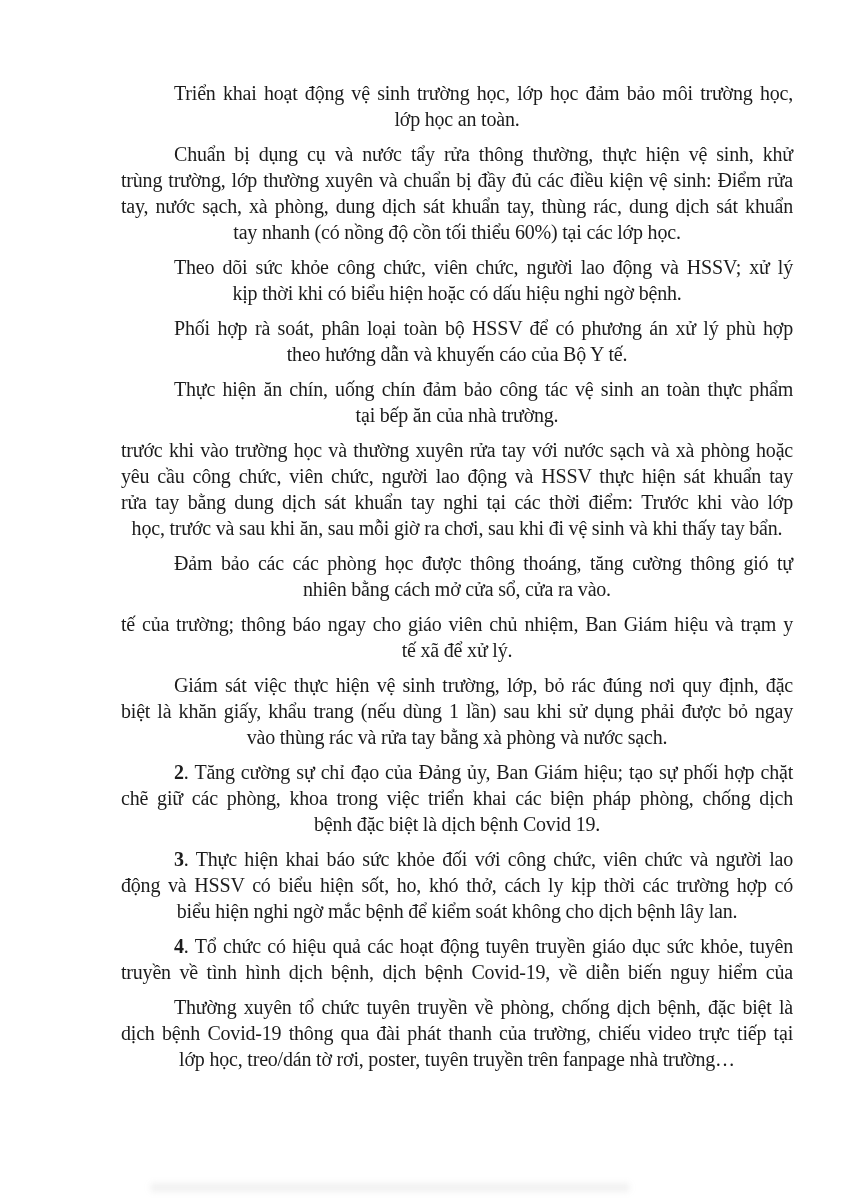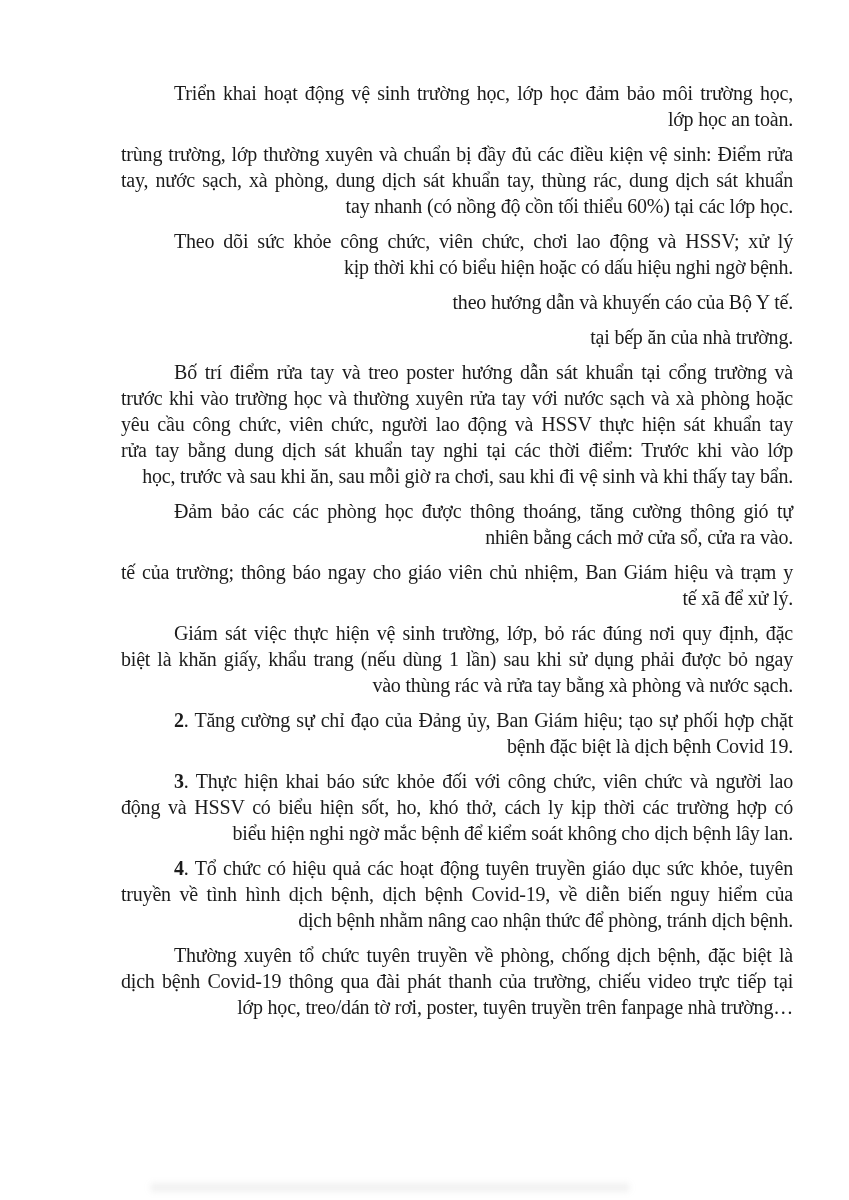--- a/index.html
+++ b/index.html
@@ -31,21 +31,21 @@
     line-height: 26px;
     letter-spacing: -0.2px;
     text-rendering: optimizeLegibility;
   }
   .para {
     margin: 0 0 9px 0;
     padding: 0;
   }
   .line {
     display: block;
-    text-align: right;
+    text-align: center;
   }
   .line.just {
     text-align: justify;
     text-align-last: justify;
     text-justify: inter-word;
   }
   .line.first {
     text-indent: 53px;
   }
   .para b {
@@ -65,67 +65,69 @@
 </head>
 <body>
 
 <main class="page">
   <section class="text-block">
       <p class="para">
         <span class="line just first">Triển khai hoạt động vệ sinh trường học, lớp học đảm bảo môi trường học,</span>
         <span class="line">lớp học an toàn.</span>
       </p>
       <p class="para">
+        <span class="line just first">Chuẩn bị dụng cụ và nước tẩy rửa thông thường, thực hiện vệ sinh, khử</span>
         <span class="line just">trùng trường, lớp thường xuyên và chuẩn bị đầy đủ các điều kiện vệ sinh: Điểm rửa</span>
         <span class="line just">tay, nước sạch, xà phòng, dung dịch sát khuẩn tay, thùng rác, dung dịch sát khuẩn</span>
         <span class="line">tay nhanh (có nồng độ cồn tối thiểu 60%) tại các lớp học.</span>
       </p>
       <p class="para">
-        <span class="line just first">Theo dõi sức khỏe công chức, viên chức, chơi lao động và HSSV; xử lý</span>
+        <span class="line just first">Theo dõi sức khỏe công chức, viên chức, người lao động và HSSV; xử lý</span>
         <span class="line">kịp thời khi có biểu hiện hoặc có dấu hiệu nghi ngờ bệnh.</span>
       </p>
       <p class="para">
+        <span class="line just first">Phối hợp rà soát, phân loại toàn bộ HSSV để có phương án xử lý phù hợp</span>
         <span class="line">theo hướng dẫn và khuyến cáo của Bộ Y tế.</span>
       </p>
       <p class="para">
+        <span class="line just first">Thực hiện ăn chín, uống chín đảm bảo công tác vệ sinh an toàn thực phẩm</span>
         <span class="line">tại bếp ăn của nhà trường.</span>
       </p>
       <p class="para">
-        <span class="line just first">Bố trí điểm rửa tay và treo poster hướng dẫn sát khuẩn tại cổng trường và</span>
         <span class="line just">trước khi vào trường học và thường xuyên rửa tay với nước sạch và xà phòng hoặc</span>
         <span class="line just">yêu cầu công chức, viên chức, người lao động và HSSV thực hiện sát khuẩn tay</span>
         <span class="line just">rửa tay bằng dung dịch sát khuẩn tay nghi tại các thời điểm: Trước khi vào lớp</span>
         <span class="line">học, trước và sau khi ăn, sau mỗi giờ ra chơi, sau khi đi vệ sinh và khi thấy tay bẩn.</span>
       </p>
       <p class="para">
         <span class="line just first">Đảm bảo các các phòng học được thông thoáng, tăng cường thông gió tự</span>
         <span class="line">nhiên bằng cách mở cửa sổ, cửa ra vào.</span>
       </p>
       <p class="para">
         <span class="line just">tế của trường; thông báo ngay cho giáo viên chủ nhiệm, Ban Giám hiệu và trạm y</span>
         <span class="line">tế xã để xử lý.</span>
       </p>
       <p class="para">
         <span class="line just first">Giám sát việc thực hiện vệ sinh trường, lớp, bỏ rác đúng nơi quy định, đặc</span>
         <span class="line just">biệt là khăn giấy, khẩu trang (nếu dùng 1 lần) sau khi sử dụng phải được bỏ ngay</span>
         <span class="line">vào thùng rác và rửa tay bằng xà phòng và nước sạch.</span>
       </p>
       <p class="para">
         <span class="line just first"><b>2</b><span>. Tăng cường sự chỉ đạo của Đảng ủy, Ban Giám hiệu; tạo sự phối hợp chặt</span></span>
+        <span class="line just">chẽ giữ các phòng, khoa trong việc triển khai các biện pháp phòng, chống dịch</span>
         <span class="line">bệnh đặc biệt là dịch bệnh Covid 19.</span>
       </p>
       <p class="para">
         <span class="line just first"><b>3</b><span>. Thực hiện khai báo sức khỏe đối với công chức, viên chức và người lao</span></span>
         <span class="line just">động và HSSV có biểu hiện sốt, ho, khó thở, cách ly kịp thời các trường hợp có</span>
         <span class="line">biểu hiện nghi ngờ mắc bệnh để kiểm soát không cho dịch bệnh lây lan.</span>
       </p>
       <p class="para">
         <span class="line just first"><b>4</b><span>. Tổ chức có hiệu quả các hoạt động tuyên truyền giáo dục sức khỏe, tuyên</span></span>
         <span class="line just">truyền về tình hình dịch bệnh, dịch bệnh Covid-19, về diễn biến nguy hiểm của</span>
-        <span class="line">dịch bệnh nhằm nâng cao nhận thức để phòng, tránh dịch bệnh.</span>
       </p>
       <p class="para">
         <span class="line just first">Thường xuyên tổ chức tuyên truyền về phòng, chống dịch bệnh, đặc biệt là</span>
         <span class="line just">dịch bệnh Covid-19 thông qua đài phát thanh của trường, chiếu video trực tiếp tại</span>
         <span class="line">lớp học, treo/dán tờ rơi, poster, tuyên truyền trên fanpage nhà trường…</span>
       </p>
     </section>
   <div class="scan-smudge"></div>
 </main>
 

